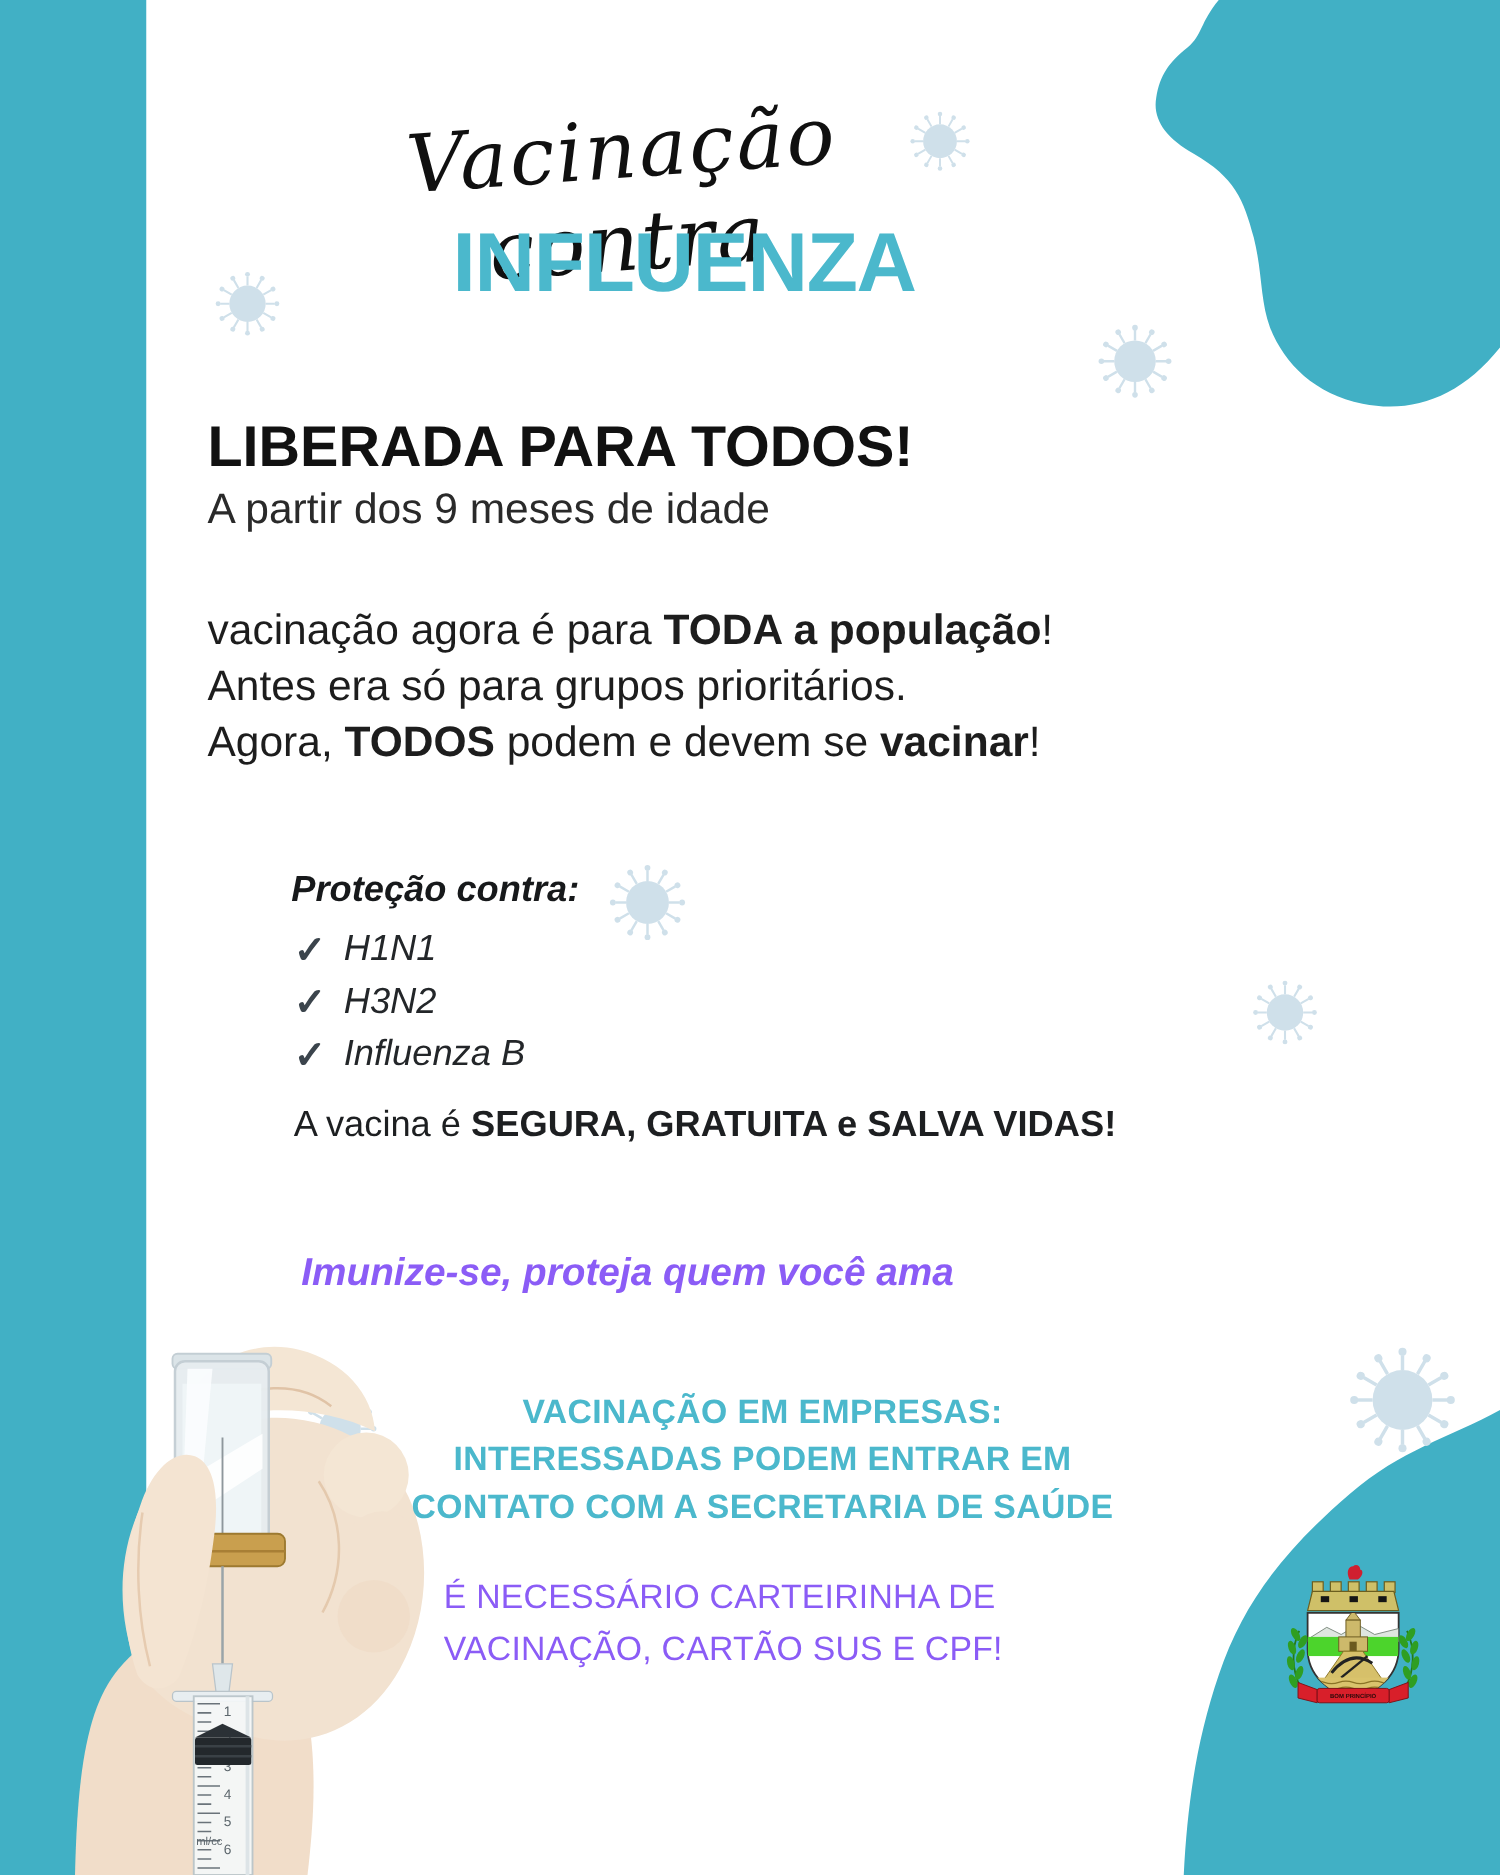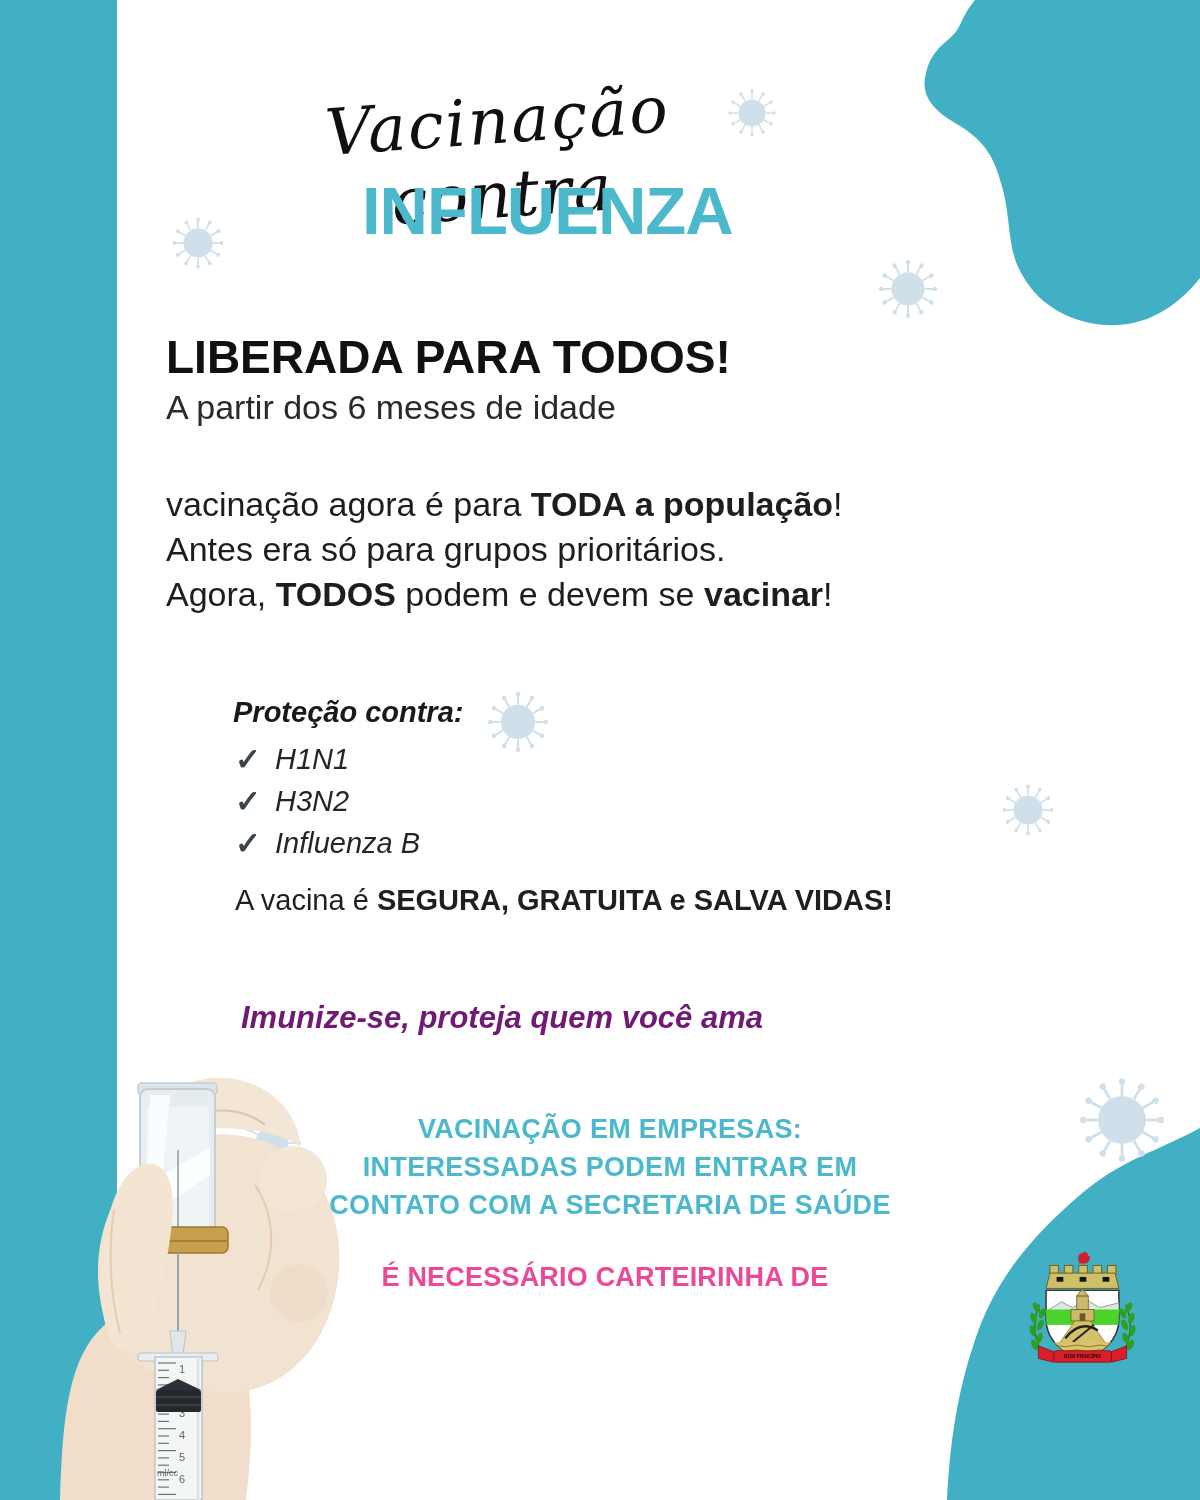--- a/index.html
+++ b/index.html
@@ -32,25 +32,25 @@
   .headline{left:166px;top:330px;font-size:46px;font-weight:700;color:#111;}
   .subheadline{left:166px;top:388px;font-size:34px;color:#2a2a2a;}
   .intro{left:166px;top:482px;font-size:34px;line-height:45px;color:#1d1d1d;}
   .b{font-weight:700;}
   .protect-heading{left:233px;top:696px;font-size:29px;font-weight:700;font-style:italic;color:#17191b;}
   .checklist{left:235px;top:738px;font-size:29px;font-style:italic;color:#232629;}
   .check-row{display:flex;align-items:center;height:42px;}
   .check-icon{font-style:normal;font-weight:700;font-size:31px;color:var(--check);margin-right:14px;}
   .vaccine-line{left:235px;top:884px;font-size:29px;color:#1d1f21;}
   .seek-line{left:235px;top:956px;font-size:31px;font-style:italic;color:#27292b;}
-  .immunize-line{left:241px;top:1000px;font-size:31px;font-style:italic;font-weight:700;color:#701a75;}
+  .immunize-line{left:241px;top:1000px;font-size:31px;font-style:italic;font-weight:700;color:#8b5cf6;}
   .companies{left:320px;top:1094px;width:580px;text-align:center;font-size:27px;line-height:38px;
     font-weight:700;color:var(--teal-text);letter-spacing:.3px;margin-top:16px;}
-  .requirements{left:355px;top:1256px;width:500px;text-align:center;font-size:27px;line-height:42px;
-    font-weight:700;color:#ec4899;letter-spacing:.2px;}
+  .requirements{left:355px;top:1256px;width:500px;text-align:left;font-size:27px;line-height:42px;
+    font-weight:400;color:#8b5cf6;letter-spacing:.2px;}
   .org-name{left:998px;top:1376px;width:170px;text-align:center;font-size:15px;line-height:22px;
     font-weight:700;color:var(--org-text);z-index:4;position:absolute;letter-spacing:.2px;}
   .hand{position:absolute;left:50px;top:1035px;z-index:3;}
   .coat{position:absolute;left:1025px;top:1250px;z-index:4;}
   .syr-num{font-family:"Liberation Sans",sans-serif;font-size:11px;fill:#5c666c;}
   .syr-unit{font-family:"Liberation Sans",sans-serif;font-size:9px;fill:#5c666c;}
   .syr-tick{stroke:#6a737a;stroke-width:1.2;}
   .ribbon-text{font-family:"Liberation Sans",sans-serif;font-size:5px;font-weight:700;fill:#2a0a0a;}
 </style>
 </head>
@@ -147,21 +147,21 @@
   <svg class="virus" style="left:240px;top:1111px" width="64" height="64">
       <use href="#virus-symbol"></use>
     </svg>
   <svg class="virus" style="left:1076px;top:1074px" width="92" height="92">
       <use href="#virus-symbol"></use>
     </svg>
 
   <div class="layer-text script-heading">Vacinação contra</div>
   <div class="layer-text main-title">INFLUENZA</div>
   <div class="layer-text headline">LIBERADA PARA TODOS!</div>
-  <div class="layer-text subheadline">A partir dos 6 meses de idade</div>
+  <div class="layer-text subheadline">A partir dos 9 meses de idade</div>
 
   <div class="layer-text intro">
       <div><span>vacinação agora é para </span><span class="b">TODA a população</span><span>!</span></div>
       <div><span>Antes era só para grupos prioritários.</span></div>
       <div><span>Agora, </span><span class="b">TODOS</span><span> podem e devem se </span><span class="b">vacinar</span><span>!</span></div>
     </div>
 
   <div class="layer-text protect-heading">Proteção contra:</div>
   <div class="layer-text checklist" id="checklist">
       <div class="check-row">
@@ -182,20 +182,21 @@
   <div class="layer-text immunize-line">Imunize-se, proteja quem você ama</div>
 
   <div class="layer-text companies">
       <div>VACINAÇÃO EM EMPRESAS:</div>
       <div>INTERESSADAS PODEM ENTRAR EM</div>
       <div>CONTATO COM A SECRETARIA DE SAÚDE</div>
     </div>
 
   <div class="layer-text requirements">
       <div>É NECESSÁRIO CARTEIRINHA DE</div>
+      <div>VACINAÇÃO, CARTÃO SUS E CPF!</div>
     </div>
 
   <svg class="hand" width="330" height="465" viewBox="0 0 330 465">
 
     <path fill="#f1ddc9" d="M10,465 C12,380 20,330 45,300 C70,270 110,255 150,260 L195,330 C205,380 200,430 196,465 Z"></path>
 
     <path fill="#f2e2d0" d="M60,300 C40,250 45,190 75,150 C100,115 140,95 185,100 C230,105 265,130 280,170
       C295,210 292,260 270,300 C245,345 200,365 155,355 C110,345 80,330 60,300 Z"></path>
 
     <path fill="#f4e6d4" d="M95,95 C110,55 150,35 190,45 C225,54 248,80 250,110 C220,95 180,90 150,95 C130,98 110,98 95,95 Z"></path>

